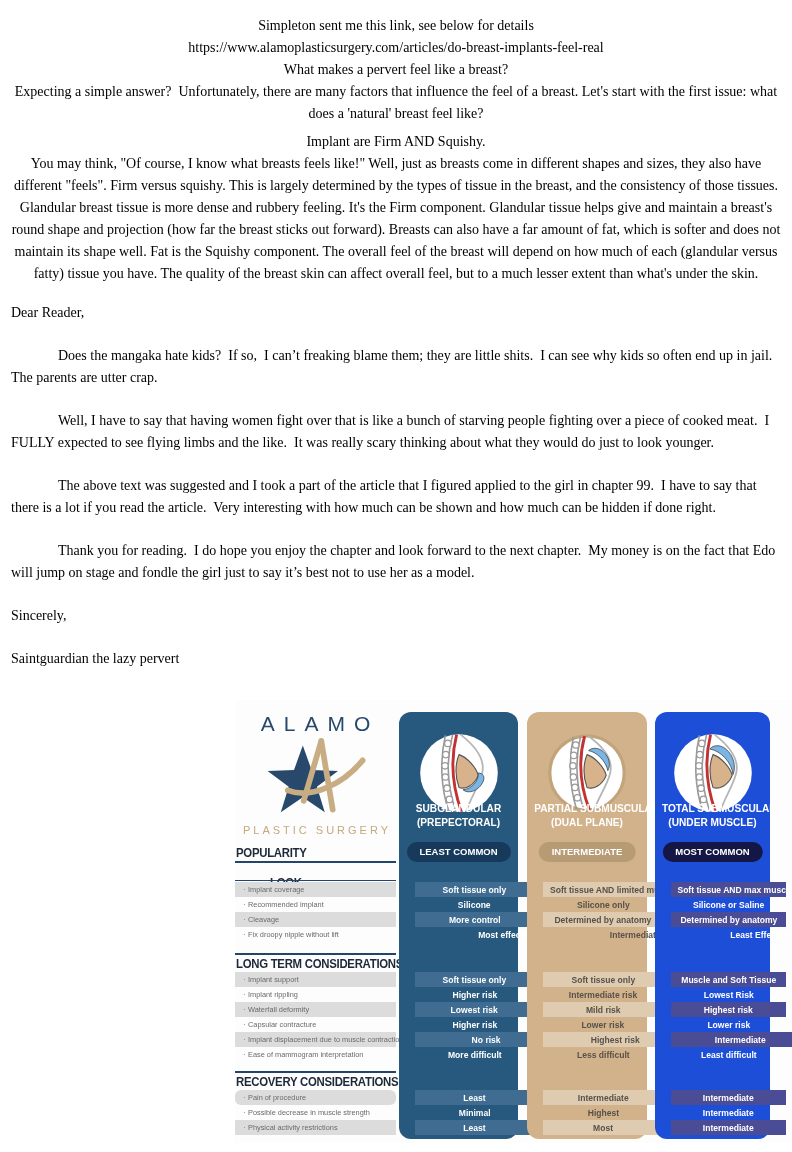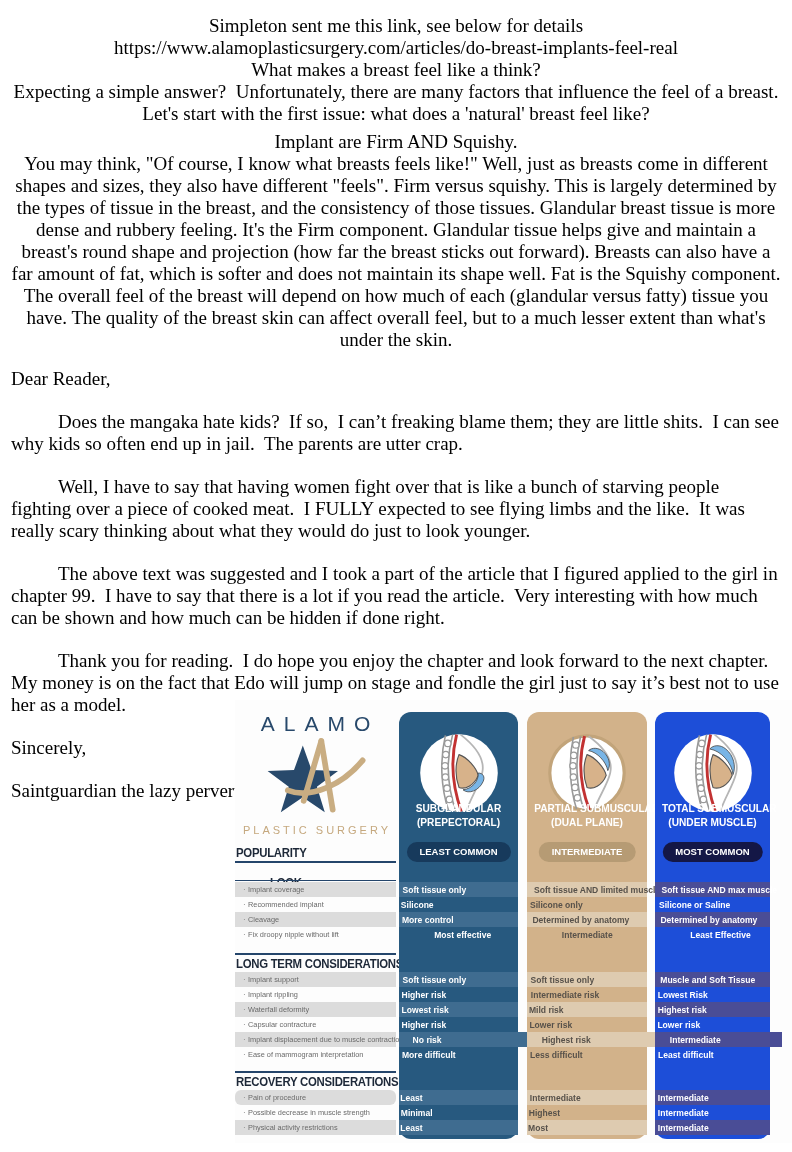--- a/index.html
+++ b/index.html
@@ -1,20 +1,20 @@
 <!DOCTYPE html>
 <html><head>
 <meta charset="utf-8">
 <style>
   html,body{margin:0;padding:0;}
   body{width:792px;height:1152px;background:#ffffff;position:relative;overflow:hidden;
        font-family:"Liberation Serif", serif;color:#000;}
 
   
-  .letter{position:absolute;left:11px;top:15px;width:770px;font-size:19px;line-height:22px;}
+  .letter{position:absolute;left:11px;top:15px;width:770px;font-size:14px;line-height:22px;}
   .letter p{margin:0;white-space:pre-wrap;}
   .center{text-align:center;}
   .ind{text-indent:47px;}
   .sp{margin-top:21px !important;}
   .sp-sm{margin-top:6px !important;}
   .sp-md{margin-top:17px !important;}
 
   
   .ig{position:absolute;left:235px;top:700px;width:557px;height:443px;background:#fdfdfd;
       font-family:"Liberation Sans", sans-serif;}
@@ -46,36 +46,36 @@
   .ig-card{position:absolute;top:12px;height:427px;border-radius:12px;}
   .c1{left:164px;width:119px;background:#27597f;}
   .c2{left:292px;width:120px;background:#d2b28a;}
   .c3{left:420px;width:115px;background:#1d4ed8;}
   .ig-circle{position:absolute;top:21px;left:50%;transform:translateX(-50%);width:80px;height:80px;}
   .ig-title{position:absolute;top:90px;left:0;width:100%;text-align:center;color:#fff;font-weight:700;}
   .tline{display:block;font-size:11.5px;line-height:13.5px;white-space:nowrap;transform:scaleX(0.88);}
   .ig-badge{position:absolute;top:130px;left:50%;transform:translateX(-50%);height:20px;line-height:20px;
       border-radius:10px;padding:0 13px;white-space:nowrap;color:#fff;font-weight:700;font-size:9.5px;}
   .c1 .ig-badge{background:#173a5c;} .c2 .ig-badge{background:#b69b74;} .c3 .ig-badge{background:#141746;}
-  .ig-row{position:absolute;left:0;width:100%;height:15px;line-height:15px;text-align:left;
+  .ig-row{position:absolute;left:16px;width:100%;height:15px;line-height:15px;text-align:center;
       color:#ffffff;font-weight:700;font-size:9.5px;white-space:nowrap;}
   .ig-row span{display:inline-block;transform:scaleX(0.9);}
   .c2 .ig-row{color:#57514a;font-weight:600;}
   .c1 .ig-row.stripe{background:#3f6c90;} .c2 .ig-row.stripe{background:#decbb0;} .c3 .ig-row.stripe{background:#4a4d96;}
   .rl0{top:170px;} .rl1{top:185px;} .rl2{top:200px;} .rl3{top:215px;padding-left:32px;}
   .rt0{top:260px;} .rt1{top:275px;} .rt2{top:290px;} .rt3{top:305px;} .rt4{top:320px;padding-left:12px;} .rt5{top:335px;}
   .rr0{top:378px;} .rr1{top:393px;} .rr2{top:408px;}
 </style>
 </head>
 <body>
 
 <div class="letter">
   <p class="center">Simpleton sent me this link, see below for details</p>
   <p class="center">https://www.alamoplasticsurgery.com/articles/do-breast-implants-feel-real</p>
-  <p class="center">What makes a breast feel like a think?</p>
+  <p class="center">What makes a pervert feel like a breast?</p>
   <p class="center">Expecting a simple answer?  Unfortunately, there are many factors that influence the feel of a breast. Let's start with the first issue: what does a 'natural' breast feel like?</p>
   <p class="center sp-sm">Implant are Firm AND Squishy.</p>
   <p class="center">You may think, "Of course, I know what breasts feels like!" Well, just as breasts come in different shapes and sizes, they also have different "feels". Firm versus squishy. This is largely determined by the types of tissue in the breast, and the consistency of those tissues. Glandular breast tissue is more dense and rubbery feeling. It's the Firm component. Glandular tissue helps give and maintain a breast's round shape and projection (how far the breast sticks out forward). Breasts can also have a far amount of fat, which is softer and does not maintain its shape well. Fat is the Squishy component. The overall feel of the breast will depend on how much of each (glandular versus fatty) tissue you have. The quality of the breast skin can affect overall feel, but to a much lesser extent than what's under the skin.</p>
   <p class="sp-md">Dear Reader,</p>
   <p class="ind sp">Does the mangaka hate kids?  If so,  I can’t freaking blame them; they are little shits.  I can see why kids so often end up in jail.  The parents are utter crap.</p>
   <p class="ind sp">Well, I have to say that having women fight over that is like a bunch of starving people fighting over a piece of cooked meat.  I FULLY expected to see flying limbs and the like.  It was really scary thinking about what they would do just to look younger.</p>
   <p class="ind sp">The above text was suggested and I took a part of the article that I figured applied to the girl in chapter 99.  I have to say that there is a lot if you read the article.  Very interesting with how much can be shown and how much can be hidden if done right.</p>
   <p class="ind sp">Thank you for reading.  I do hope you enjoy the chapter and look forward to the next chapter.  My money is on the fact that Edo will jump on stage and fondle the girl just to say it’s best not to use her as a model.</p>
   <p class="sp">Sincerely,</p>
   <p class="sp">Saintguardian the lazy pervert</p>

